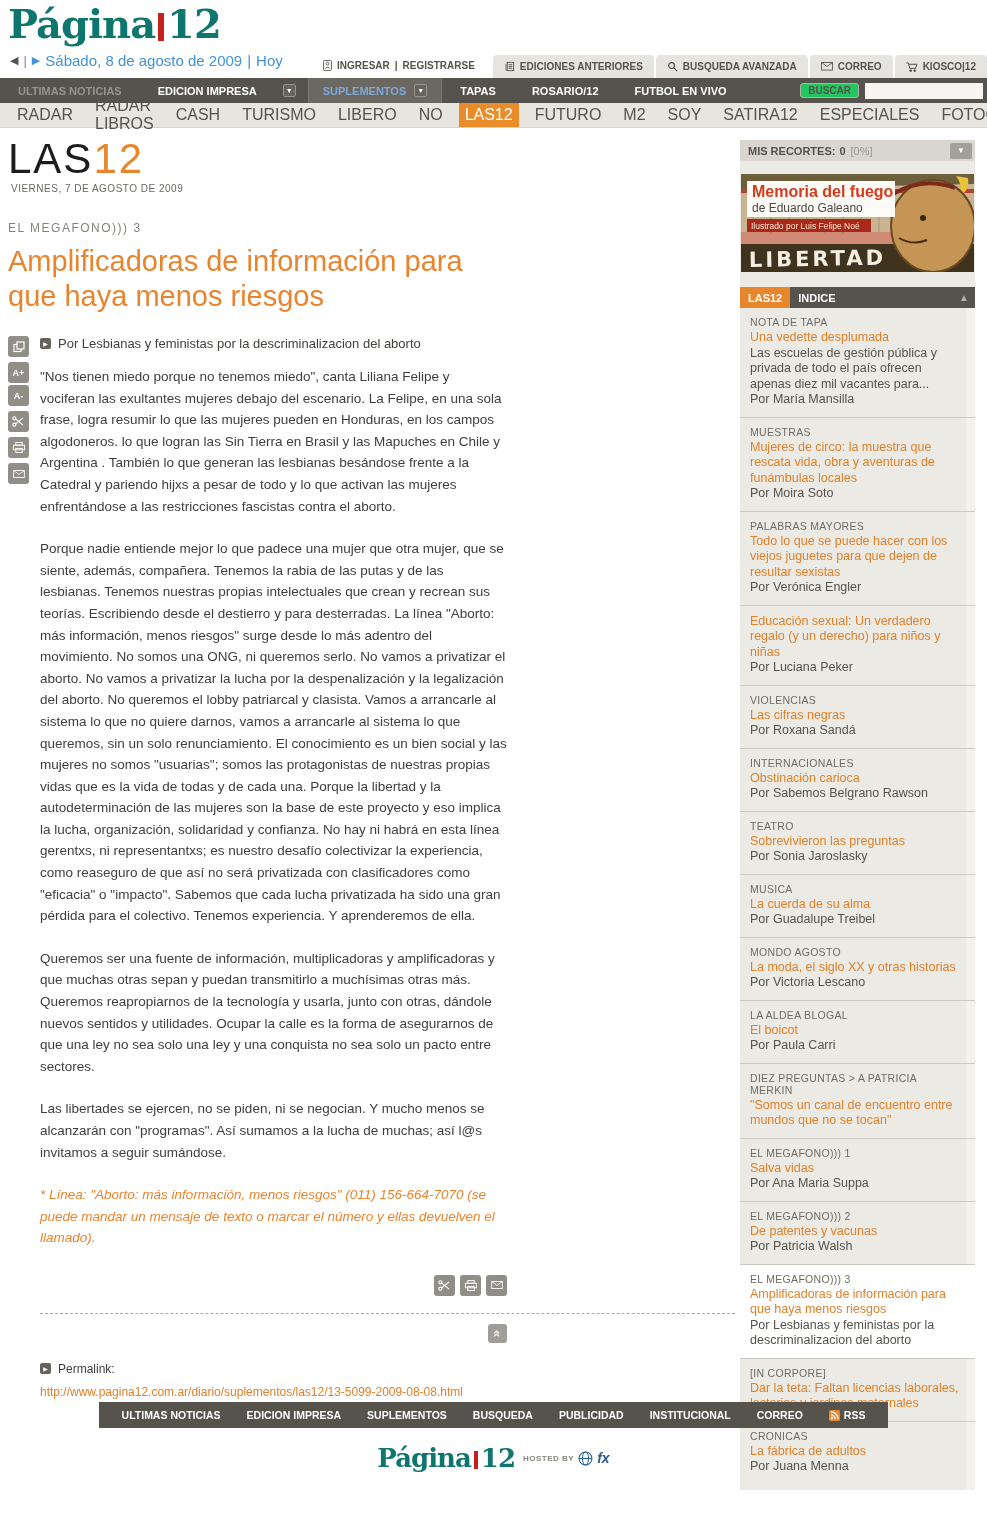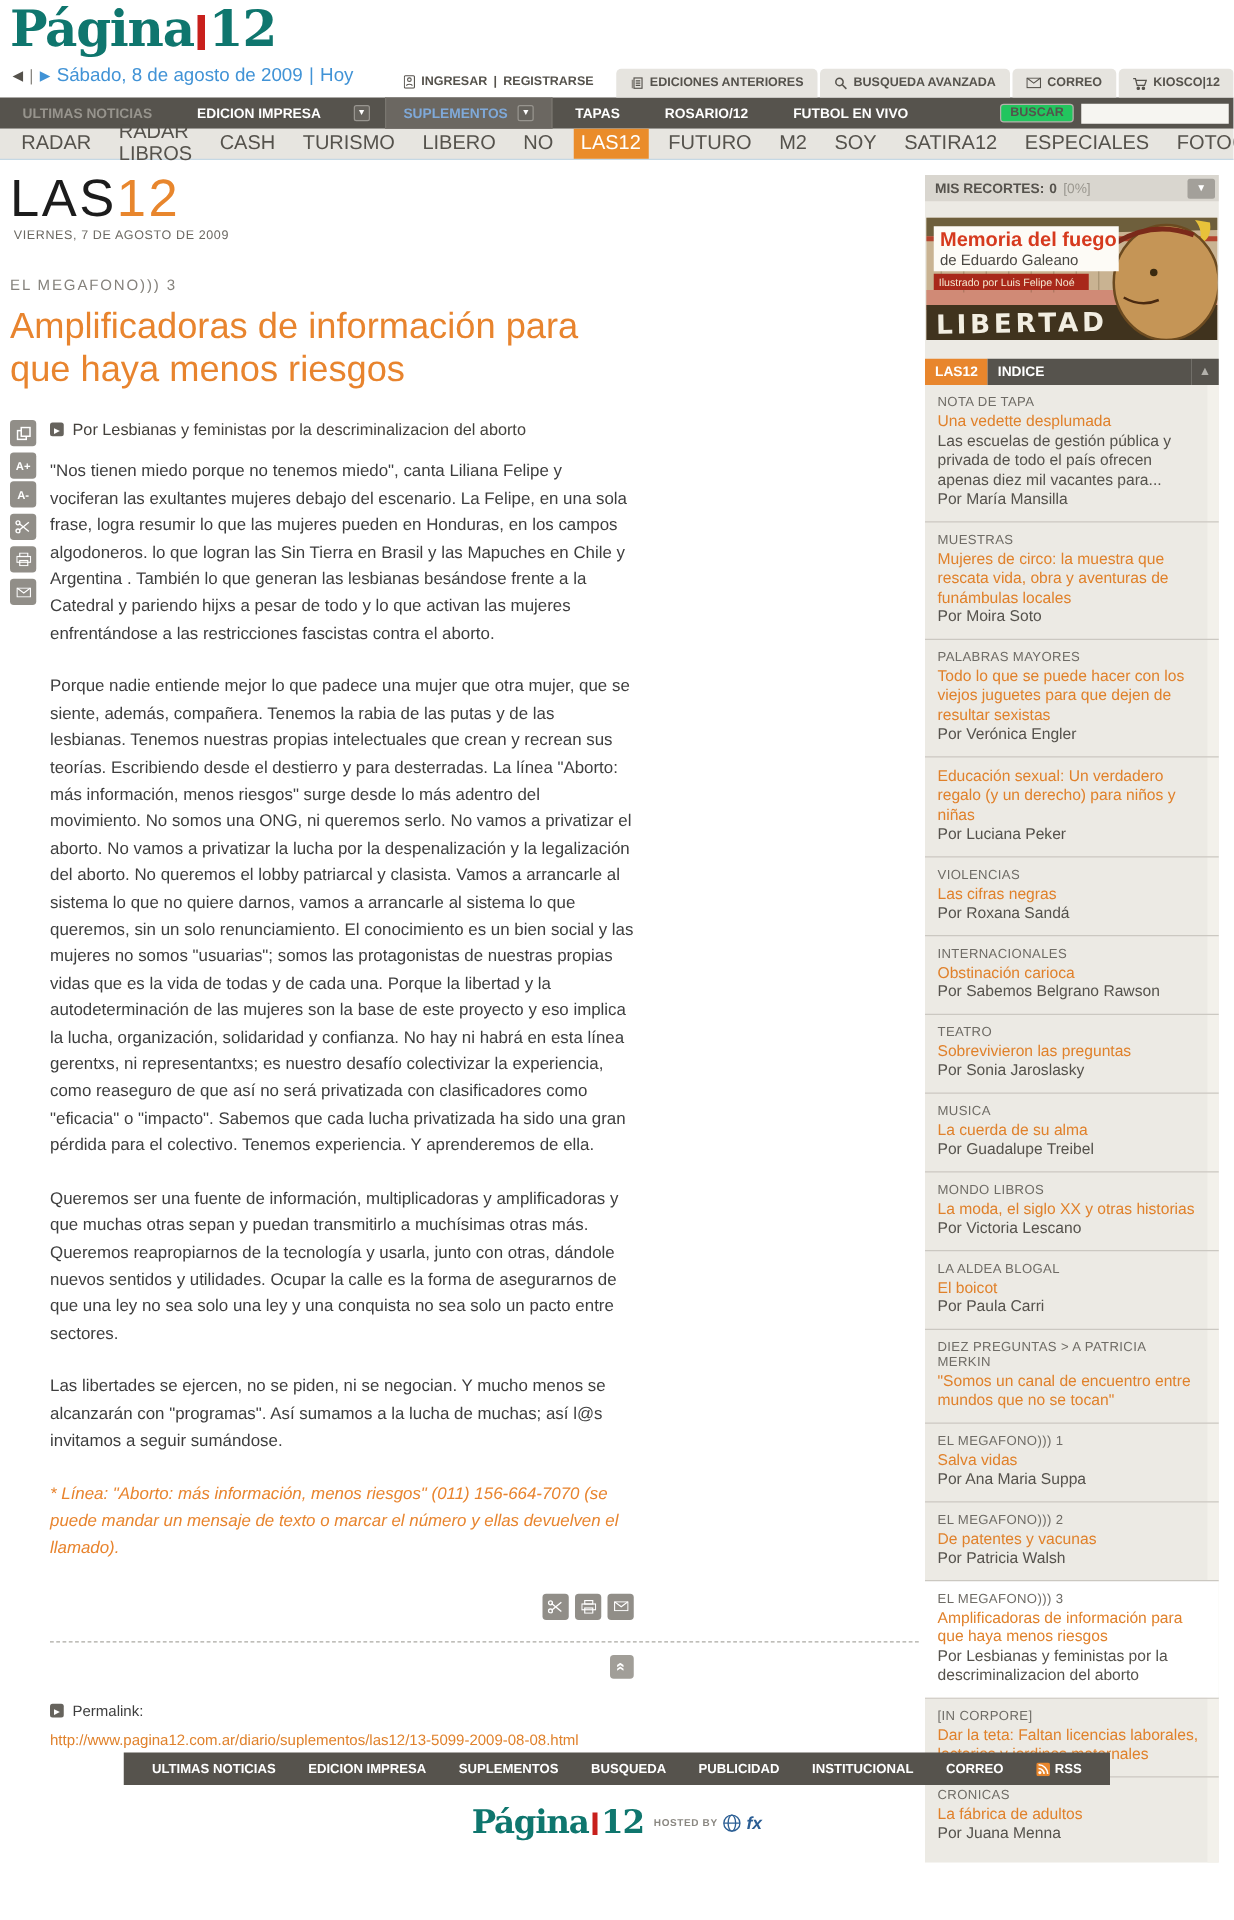--- a/index.html
+++ b/index.html
@@ -373,21 +373,21 @@
 
             <div class="idx-author">Por Sonia Jaroslasky</div>
           </div>
           <div class="idx-item">
             <div class="idx-kicker">MUSICA</div>
             <a href="#" class="idx-title">La cuerda de su alma</a>
 
             <div class="idx-author">Por Guadalupe Treibel</div>
           </div>
           <div class="idx-item">
-            <div class="idx-kicker">MONDO LIBROS</div>
+            <div class="idx-kicker">MONDO AGOSTO</div>
             <a href="#" class="idx-title">La moda, el siglo XX y otras historias</a>
 
             <div class="idx-author">Por Victoria Lescano</div>
           </div>
           <div class="idx-item">
             <div class="idx-kicker">LA ALDEA BLOGAL</div>
             <a href="#" class="idx-title">El boicot</a>
 
             <div class="idx-author">Por Paula Carri</div>
           </div>

